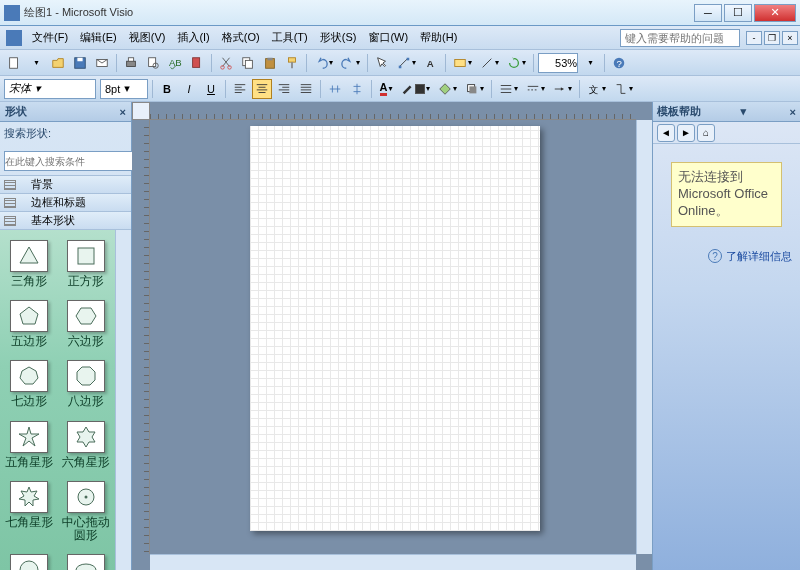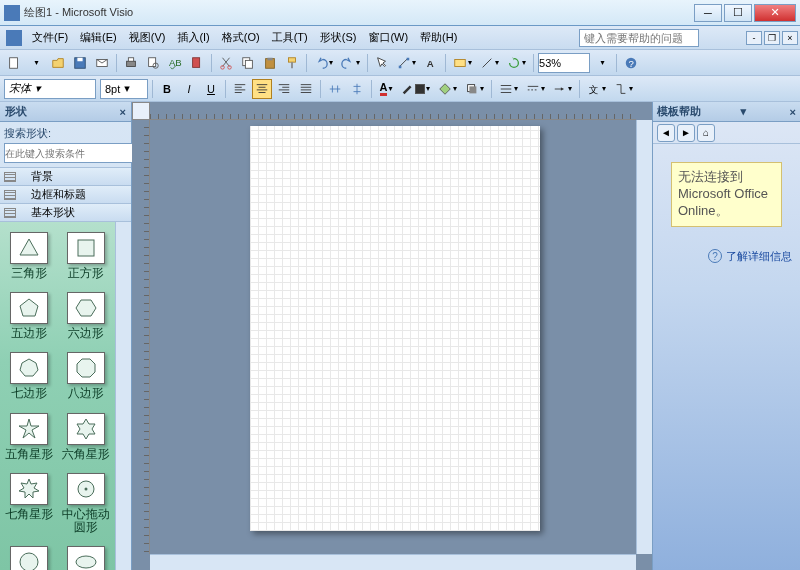--- a/index.html
+++ b/index.html
@@ -10,45 +10,45 @@
 .titlebar .icon { width: 16px; height: 16px; background: #4a7ab8; margin-right: 4px; }
 .titlebar .title { flex: 1; color: #333; }
 .titlebar .win-btns { display: flex; }
 .titlebar .win-btn { width: 28px; height: 18px; border: 1px solid #7a9ec4; background: linear-gradient(#f0f7ff, #d0e4f5); margin-left: 2px; display: flex; align-items: center; justify-content: center; font-size: 11px; }
 .titlebar .win-btn.close { background: linear-gradient(#f08080, #d03030); color: #fff; width: 42px; }
 
 
 .menubar { height: 24px; background: linear-gradient(#dde9f7, #c9dcf0); border-bottom: 1px solid #a8c0db; display: flex; align-items: center; padding: 0 2px; }
 .menubar .app-icon { width: 16px; height: 16px; background: #4a7ab8; margin: 0 4px; }
 .menubar .menu-item { padding: 3px 6px; cursor: default; }
-.menubar .help-search { margin-left: auto; display: flex; align-items: center; gap: 41px; }
+.menubar .help-search { margin-left: auto; display: flex; align-items: center; }
 .menubar .help-input { width: 120px; height: 18px; border: 1px solid #7a9ec4; padding: 0 4px; font-size: 11px; }
 .menubar .mdi-btns { display: flex; margin-left: 4px; }
 .menubar .mdi-btn { width: 16px; height: 14px; border: 1px solid #7a9ec4; margin-left: 2px; display:flex; align-items:center; justify-content:center; font-size:9px; background:#e8f0fa; }
 
 
 .toolbar { height: 26px; background: linear-gradient(#dde9f7, #c2d8ee); border-bottom: 1px solid #a8c0db; display: flex; align-items: center; padding: 0 4px; gap: 2px; }
 .tbtn { min-width: 20px; height: 20px; border: 1px solid transparent; display: inline-flex; align-items: center; justify-content: center; padding: 0 2px; }
 .tsep { width: 1px; height: 18px; background: #9fb8d4; margin: 0 2px; }
 .tbtn svg { width: 14px; height: 14px; }
 .dd { display:inline-flex; align-items:center; }
 .dd .arrow { font-size:8px; margin-left:1px; }
-.zoom-input { width:52px; height:20px; border:1px solid #7a9ec4; text-align:left; }
+.zoom-input { width:40px; height:20px; border:1px solid #7a9ec4; text-align:right; }
 
 
 .fmt-combo { height:20px; border:1px solid #7a9ec4; background:#fff; display:flex; align-items:center; }
 .fmt-combo .cval { padding:0 4px; }
 
 
 .main { display: flex; height: calc(570px - 26px - 24px - 26px - 26px); }
 .shapes-panel { width: 132px; background: linear-gradient(#d8e6f5, #c3d8ee); border-right: 1px solid #7a9ec4; display:flex; flex-direction:column; }
 .panel-header { height: 20px; background: linear-gradient(#c9dcf0,#b4ccE6); border-bottom:1px solid #7a9ec4; display:flex; align-items:center; padding:0 5px; font-weight:bold; color:#2a4a6d; }
 .panel-header .x { margin-left:auto; cursor:default; }
 .search-section { padding: 4px; border-bottom:1px solid #a8c0db; }
-.search-label { color:#2a4a6d; margin-bottom:2px; }
+.search-label { color:#2a4a6d; margin-bottom:10px; }
 .search-row { display:flex; }
 .search-input { flex:1; height:20px; border:1px solid #7a9ec4; padding:0 0; font-size:10px; }
 .search-go { width:20px; height:20px; background:#3a9d3a; color:#fff; display:flex; align-items:center; justify-content:center; margin-left:2px; border:1px solid #2a7d2a; }
 .stencil-tabs { }
 .stencil-tab { height:18px; background:linear-gradient(#e0edf9,#c9dcf0); border-bottom:1px solid #a8c0db; display:flex; align-items:center; padding:0 4px; font-size:11px;gap:11px; }
 .stencil-tab .sicon { width:12px; height:10px; border:1px solid #888; margin-right:4px; background:repeating-linear-gradient(0deg,#888 0 1px,transparent 1px 3px); }
 .stencil-body { flex:1; background: linear-gradient(180deg,#b4e0cc 0%, #8fd0b4 40%, #7ec5a5 100%); overflow-y:auto; overflow-x:hidden; padding:6px 2px; }
 .shape-grid { display:grid; grid-template-columns: 1fr 1fr; gap:4px 2px; }
 .shape-cell { display:flex; flex-direction:column; align-items:center; padding:4px 0; }
 .shape-thumb { width:38px; height:32px; background:#fff; border:1px solid #666; box-shadow: 2px 2px 3px rgba(0,0,0,0.25); display:flex; align-items:center; justify-content:center; margin-bottom:3px; }

